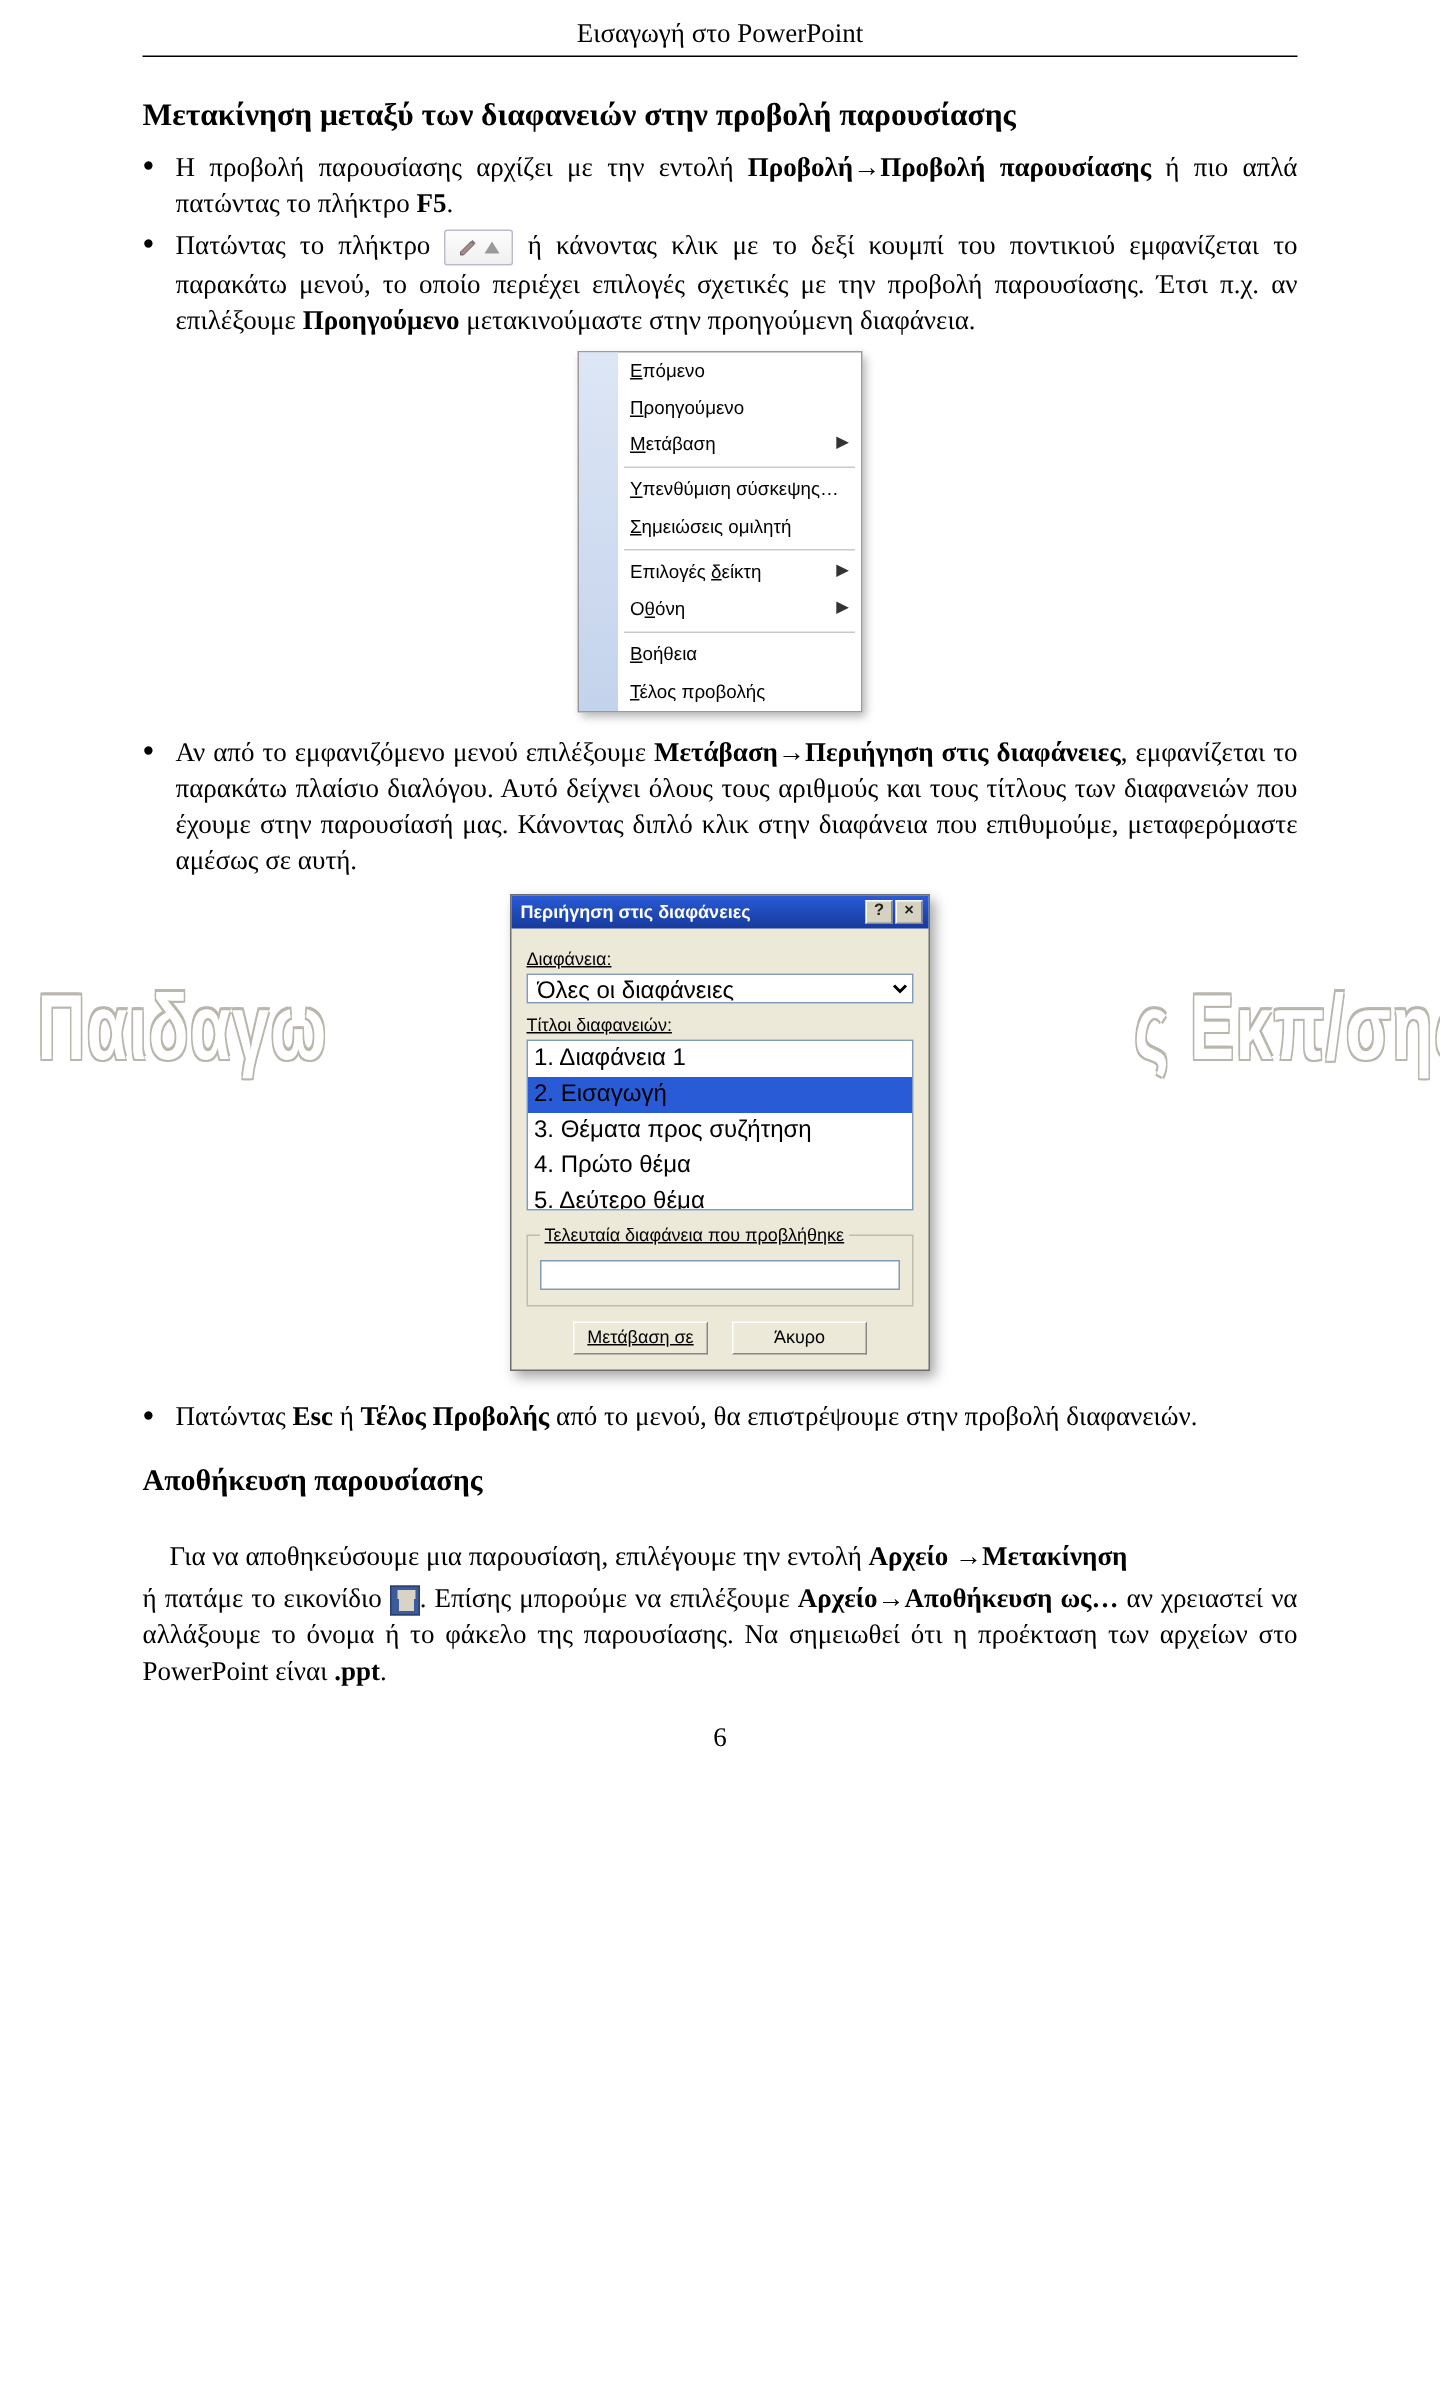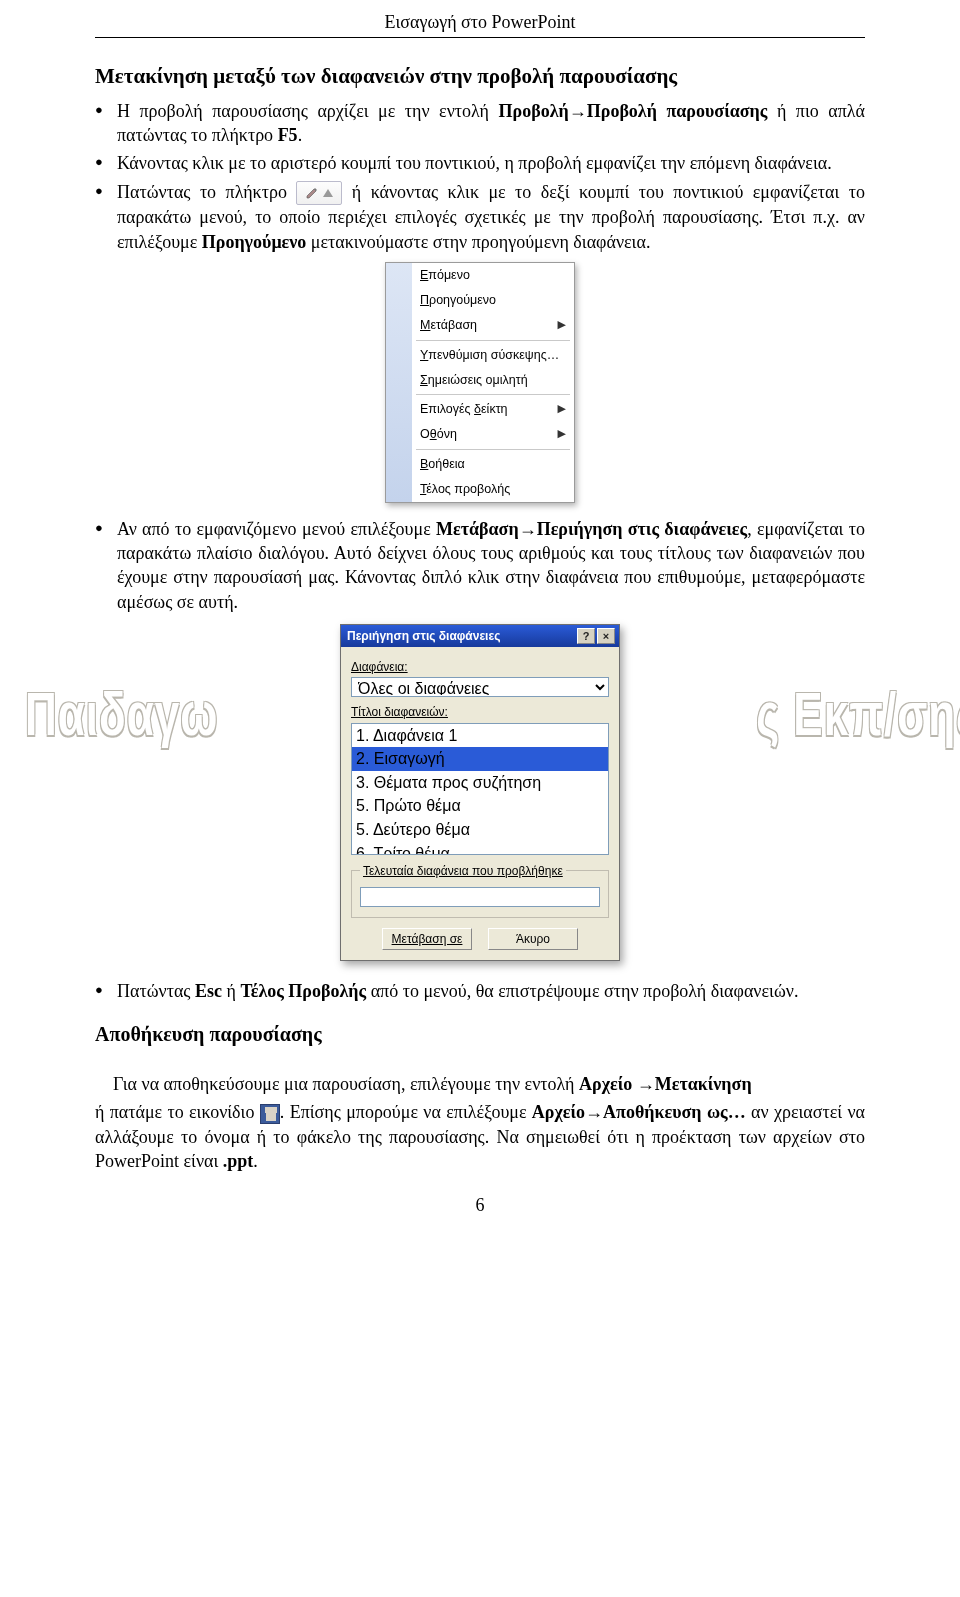--- a/index.html
+++ b/index.html
@@ -131,21 +131,21 @@
       font-size:11px;color:#222;
     }
     .dlg-body{ padding: 8px 10px 10px 10px; }
     .dlg-body label{ display:block; margin: 4px 0 2px 0; }
     .dlg-body .u { text-decoration: underline; }
     .dlg select, .dlg .listbox{
       width:100%; background:#fff; border:1px solid #7f9db9; font-size:16px;
       font-family: Tahoma, Arial, sans-serif;
     }
     .dlg select{ height:20px; padding:1px 2px; }
-    .dlg .listbox{ height:132px; overflow:hidden; }
+    .dlg .listbox{ height:114px; overflow:hidden; }
     .dlg .listbox .row{ padding:1px 4px; white-space:nowrap; }
     .dlg .listbox .row.sel{ background:#2a5bd7; color:#000000; }
     .dlg fieldset{
       border:1px solid #c0bcb0; margin-top:8px; padding:8px 8px 10px 8px;
     }
     .dlg fieldset legend{ font-size:12px; padding: 0 3px; text-decoration: underline;}
     .dlg .empty-last { width:100%; height:20px; border:1px solid #7f9db9; background:#fff;}
     .dlg .btnrow{ display:flex; justify-content:center; gap:16px; margin-top:10px;}
     .dlg .btn{
       min-width:90px; height:22px; background:#ece9d8; border:1px solid #888;
@@ -169,21 +169,20 @@
 <div class="page">
 
   <div class="running-head">Εισαγωγή στο PowerPoint</div>
 
   <h2 class="section">Μετακίνηση μεταξύ των διαφανειών στην προβολή παρουσίασης</h2>
 
   <ul class="bullets">
     <li>
       <span class="seg">Η προβολή παρουσίασης αρχίζει με την εντολή </span><span class="bold">Προβολή</span><span class="arrow">→</span><span class="bold">Προβολή παρουσίασης</span><span class="seg"> ή πιο απλά πατώντας το πλήκτρο </span><span class="bold">F5</span><span class="seg">.</span>
     </li>
-    <li>Κάνοντας κλικ με το αριστερό κουμπί του ποντικιού, η προβολή εμφανίζει την επόμενη διαφάνεια.</li>
     <li>
       <span class="seg">Πατώντας το πλήκτρο </span>
       <span class="inline-icon popup-btn">
         <span class="pencil">
           <svg viewBox="0 0 14 14">
               <path d="M2 12 L4 12 L11 5 L9 3 L2 10 Z" fill="#a88" stroke="#555" stroke-width="0.6"></path>
               <path d="M9 3 L11 5 L12 4 L10 2 Z" fill="#777"></path>
             </svg>
         </span>
         <span class="tri"></span>
@@ -253,21 +252,21 @@
       <div class="dlg-body">
         <label><span class="u">Διαφάνεια:</span></label>
         <select>
           <option>Όλες οι διαφάνειες</option>
         </select>
         <label style="margin-top:6px"><span class="u">Τίτλοι διαφανειών:</span></label>
         <div class="listbox" id="slide-list">
             <div class="row">1. Διαφάνεια 1</div>
             <div class="row sel">2. Εισαγωγή</div>
             <div class="row">3. Θέματα προς συζήτηση</div>
-            <div class="row">5. Πρώτο θέμα</div>
+            <div class="row">4. Πρώτο θέμα</div>
             <div class="row">5. Δεύτερο θέμα</div>
             <div class="row">6. Τρίτο θέμα</div>
             <div class="row">7. Η πραγματικότητα</div>
             <div class="row">8. Αντίκτυπος</div>
           </div>
         <fieldset>
           <legend>Τελευταία διαφάνεια που προβλήθηκε</legend>
           <div class="empty-last"></div>
         </fieldset>
         <div class="btnrow">

